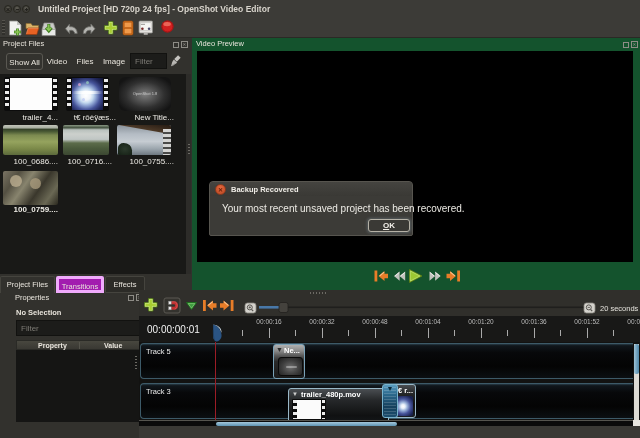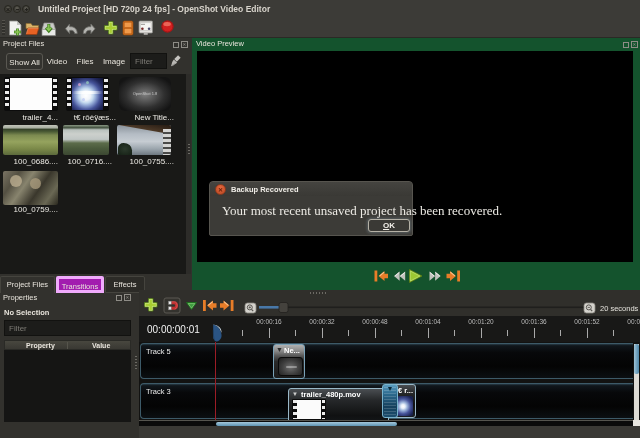--- a/index.html
+++ b/index.html
@@ -22,30 +22,30 @@
 #filter-input1 { position:absolute; left:130px; top:15px; width:37px; height:16px; background:#1c1c1a; border:1px solid #121210; color:#7d7b75; font-size:8px; line-height:15px; padding-left:4px; }
 #thumbs { position:absolute; left:0px; top:36px; width:186px; height:200px; background:#191917; overflow:hidden;}
 .thumblabel { position:absolute; color:#eceae4; font-size:8px; text-align:right; }
 .film { position:absolute; background:#0c0c0c; border-radius:2px; }
 .holes-l, .holes-r { position:absolute; top:2px; bottom:2px; width:4px;
   background:repeating-linear-gradient(to bottom, #ececec 0 3px, #0c0c0c 3px 6px); }
 .holes-l { left:1px; } .holes-r { right:1px; }
 .filminner { position:absolute; left:6px; right:6px; top:1px; bottom:1px; }
 .photo { position:absolute; border-radius:2px; overflow:hidden; }
 .tab { position:absolute; top:238px; height:17px; border-radius:2px 2px 0 0; font-size:7.5px; color:#e8e4dc; line-height:16px; text-align:center; }
-#props { position:absolute; left:0; top:293px; width:136px; height:145px; background:#32312d; }
+#props { position:absolute; left:12px; top:293px; width:136px; height:145px; background:#32312d; }
 #preview { position:absolute; left:192px; top:38px; width:448px; height:255px; background:#14532d; }
 #screen { position:absolute; left:5px; top:13px; width:436px; height:211px; background:#000; }
 #dialog { position:absolute; left:209px; top:181px; width:204px; height:55px; background:#3c3b37; border:1px solid #57554f; border-radius:4px 4px 2px 2px; box-shadow:2px 4px 10px rgba(0,0,0,0.65); }
 #dlg-title { position:absolute; left:0; top:0; width:100%; height:14px; background:linear-gradient(#454440,#3a3935); border-radius:4px 4px 0 0;}
 #dlg-close { position:absolute; left:5px; top:2px; width:11px; height:11px; border-radius:50%;
   background:radial-gradient(circle at 50% 30%, #e2663d, #bc4a24); border:1px solid #8e3a1e;}
 #dlg-close:after{ content:"\2715"; position:absolute; left:0; top:0; width:100%; text-align:center; font-size:6px; line-height:10px; color:#641f08; font-weight:bold;}
 #dlg-titletext { position:absolute; left:21px; top:3px; font-size:7.5px; font-weight:bold; color:#f0ede7; }
-#dlg-msg { position:absolute; left:12px; top:21px; font-size:13px; color:#eceae4; white-space:nowrap;font-family:Liberation Serif, serif; }
+#dlg-msg { position:absolute; left:12px; top:21px; font-size:10px; color:#eceae4; white-space:nowrap; }
 #ok-btn { position:absolute; left:158px; top:37px; width:42px; height:13px; background:#3a3935;
   border:1px solid #b5b1a6; border-radius:3px; box-shadow:0 0 3px 1px rgba(140,160,175,0.35);
   color:#f2efe9; font-size:8px; line-height:11px; text-align:center; font-weight:bold;}
 #timeline { position:absolute; left:139px; top:290px; width:501px; height:148px; background:#302f2b; }
 #ruler { position:absolute; left:0; top:26px; width:501px; height:26px; background:#181817; overflow:hidden; }
 #trackarea { position:absolute; left:0; top:52px; width:501px; height:78px; background:#121211; overflow:hidden; }
 .trackrow { position:absolute; left:1px; width:493px; height:36px; border:1px solid #3d5a68; border-radius:4px 0 0 4px; border-right:none;
   background:linear-gradient(to bottom, #283c48 0%, #10161b 5%, #07080a 26%, #040404 66%, #0b0f12 100%); }
 .tracklabel { position:absolute; left:5px; top:3px; font-size:7.5px; color:#ececec; }
 .ruler-label { position:absolute; top:2px; font-size:6.5px; color:#bcbcbc; width:44px; text-align:center;}
@@ -182,21 +182,21 @@
         <div style="position:absolute;left:1px;top:18px;width:14px;height:12px;background:radial-gradient(#2c3a2c,#141f14);border-radius:40% 60% 0 0;"></div>
         <div style="position:absolute;right:0px;top:4px;width:8px;height:26px;background:repeating-linear-gradient(to bottom,#d4d4d2 0 3px,#4a4a48 3px 5px);"></div>
       </div>
       <div class="thumblabel" style="left:3px; top:83px; width:55px;">100_0686....</div>
       <div class="thumblabel" style="left:60px; top:83px; width:52px;">100_0716....</div>
       <div class="thumblabel" style="left:114px; top:83px; width:60px;">100_0755....</div>
       <div class="photo" style="left:3px; top:97px; width:55px; height:34px; background:linear-gradient(125deg, #7a7464 0%, #545042 22%, #88846e 40%, #3a372c 62%, #6a6854 82%, #2a281e 100%);">
         <div style="position:absolute;left:7px;top:4px;width:12px;height:12px;background:#bcae90;border-radius:50%;opacity:0.8;"></div>
         <div style="position:absolute;left:27px;top:7px;width:11px;height:11px;background:#a89a7c;border-radius:50%;opacity:0.8;"></div>
       </div>
-      <div class="thumblabel" style="left:3px; top:131px; width:55px;">100_0759....</div>
+      <div class="thumblabel" style="left:3px; top:131px; width:55px;font-weight:bold;">100_0759....</div>
     </div>
     <div style="position:absolute; left:186px; top:36px; width:5px; height:200px; background:#2d2c29;"></div>
     <div class="tab" style="left:0px; width:55px; background:#32312d; border:1px solid #45443e; border-bottom:none;">Project Files</div>
     <div class="tab" style="left:56px; width:48px; background:#a21caf; border:3px solid #f0abfc;">Transitions</div>
     <div class="tab" style="left:105px; width:40px; background:#2c2b27; border:1px solid #45443e;">Effects</div>
   </div>
   <div id="props">
     <div class="dockhead" style="left:3px; top:0px;">Properties</div>
     <div class="dockicons" style="left:116px; top:2px;"></div>
     <div class="dockhead" style="left:4px; top:15px; font-weight:bold;">No Selection</div>

